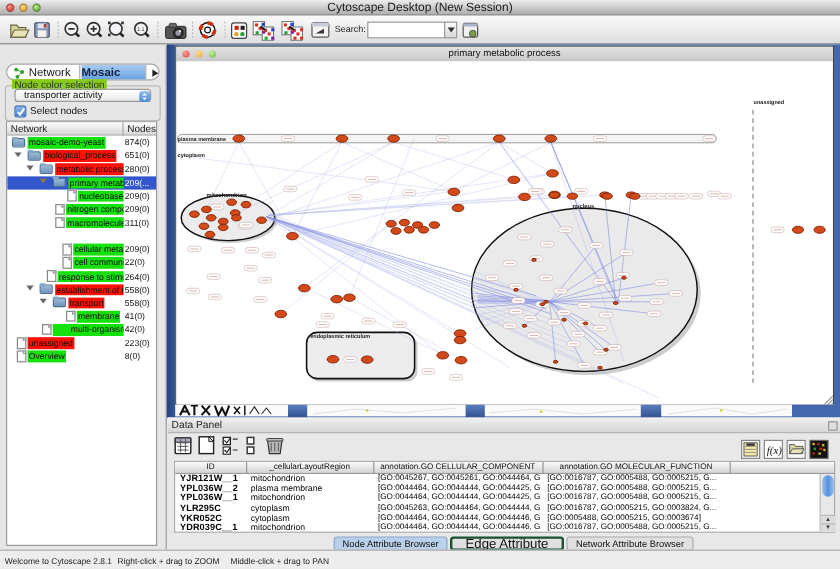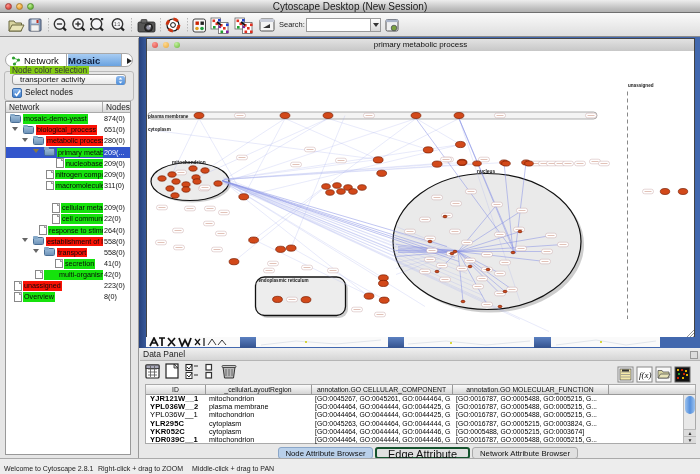--- a/index.html
+++ b/index.html
@@ -212,21 +212,21 @@
 <div style="position:absolute;left:0;top:133.8px;width:125px;height:11.15px;">
           <span style="position:absolute;left:27px;top:2px;width:0;height:0;border-left:3.5px solid transparent;border-right:3.5px solid transparent;border-top:4.5px solid #666"></span>
           <span style="position:absolute;left:38px;top:1.2px;width:11px;height:8px;background:linear-gradient(#9cbcd8,#6f94ba);border:0.5px solid #4a6f95;border-radius:1.5px"></span>
           <span style="position:absolute;left:38px;top:0.2px;width:5px;height:2.5px;background:#84a8c8;border-radius:1px"></span>
           <span style="position:absolute;left:51px;top:0.5px;font-size:7.2px;line-height:9.6px;background:#fb1205;color:#0a0a0a;padding:0 1px;white-space:nowrap;max-width:46px;overflow:hidden;display:inline-block">transport</span>
           <span style="position:absolute;left:98px;top:0.5px;font-size:7.2px;line-height:9.6px;color:#111;white-space:nowrap">558(0)</span>
         </div>
 <div style="position:absolute;left:0;top:145.0px;width:125px;height:11.15px;">
           <span style="position:absolute;left:49px;top:0.4px;width:7.5px;height:9.5px;background:#fff;border:0.6px solid #888"></span>
           <span style="position:absolute;left:53.5px;top:0.4px;width:3px;height:3px;background:#ddd;border:0.5px solid #999"></span>
-          <span style="position:absolute;left:58px;top:0.5px;font-size:7.2px;line-height:9.6px;background:#15e20c;color:#0a0a0a;padding:0 1px;white-space:nowrap;max-width:39px;overflow:hidden;display:inline-block">secretion</span>
+          <span style="position:absolute;left:58px;top:0.5px;font-size:7.2px;line-height:9.6px;background:#15e20c;color:#0a0a0a;padding:0 1px;white-space:nowrap;max-width:39px;overflow:hidden;display:inline-block">membrane</span>
           <span style="position:absolute;left:98px;top:0.5px;font-size:7.2px;line-height:9.6px;color:#111;white-space:nowrap">41(0)</span>
         </div>
 <div style="position:absolute;left:0;top:156.1px;width:125px;height:11.15px;">
           <span style="position:absolute;left:29px;top:0.4px;width:7.5px;height:9.5px;background:#fff;border:0.6px solid #888"></span>
           <span style="position:absolute;left:33.5px;top:0.4px;width:3px;height:3px;background:#ddd;border:0.5px solid #999"></span>
           <span style="position:absolute;left:38px;top:0.5px;font-size:7.2px;line-height:9.6px;background:#15e20c;color:#0a0a0a;padding:0 15px;white-space:nowrap;max-width:59px;overflow:hidden;display:inline-block">multi-organism pro</span>
           <span style="position:absolute;left:98px;top:0.5px;font-size:7.2px;line-height:9.6px;color:#111;white-space:nowrap">42(0)</span>
         </div>
 <div style="position:absolute;left:0;top:167.3px;width:125px;height:11.15px;">
           <span style="position:absolute;left:8px;top:0.4px;width:7.5px;height:9.5px;background:#fff;border:0.6px solid #888"></span>
@@ -662,21 +662,21 @@
         <span style="position:absolute;left:169px;width:136px;overflow:hidden;font-size:6.8px">[GO:0045267, GO:0045261, GO:0044464, G...</span>
         <span style="position:absolute;left:310px;width:150px;overflow:hidden;font-size:6.8px">[GO:0016787, GO:0005488, GO:0005215, G...</span>
       </div>
 <div style="position:absolute;left:0;top:18.2px;width:549px;height:8.2px;font-size:7.2px;line-height:8.2px;white-space:nowrap">
         <span style="position:absolute;left:4px;width:54px;overflow:hidden;font-weight:bold;letter-spacing:0.1px;font-size:7.6px">YPL036W__2</span>
         <span style="position:absolute;left:63px;width:100px;overflow:hidden">plasma membrane</span>
         <span style="position:absolute;left:169px;width:136px;overflow:hidden;font-size:6.8px">[GO:0044464, GO:0044444, GO:0044425, G...</span>
         <span style="position:absolute;left:310px;width:150px;overflow:hidden;font-size:6.8px">[GO:0016787, GO:0005488, GO:0005215, G...</span>
       </div>
 <div style="position:absolute;left:0;top:26.4px;width:549px;height:8.2px;font-size:7.2px;line-height:8.2px;white-space:nowrap">
-        <span style="position:absolute;left:4px;width:54px;overflow:hidden;font-weight:normal;letter-spacing:0.1px;font-size:7.6px">YPL036W__1</span>
+        <span style="position:absolute;left:4px;width:54px;overflow:hidden;font-weight:bold;letter-spacing:0.1px;font-size:7.6px">YPL036W__1</span>
         <span style="position:absolute;left:63px;width:100px;overflow:hidden">mitochondrion</span>
         <span style="position:absolute;left:169px;width:136px;overflow:hidden;font-size:6.8px">[GO:0044464, GO:0044444, GO:0044425, G...</span>
         <span style="position:absolute;left:310px;width:150px;overflow:hidden;font-size:6.8px">[GO:0016787, GO:0005488, GO:0005215, G...</span>
       </div>
 <div style="position:absolute;left:0;top:34.6px;width:549px;height:8.2px;font-size:7.2px;line-height:8.2px;white-space:nowrap">
         <span style="position:absolute;left:4px;width:54px;overflow:hidden;font-weight:bold;letter-spacing:0.1px;font-size:7.6px">YLR295C</span>
         <span style="position:absolute;left:63px;width:100px;overflow:hidden">cytoplasm</span>
         <span style="position:absolute;left:169px;width:136px;overflow:hidden;font-size:6.8px">[GO:0045263, GO:0044464, GO:0044444, G...</span>
         <span style="position:absolute;left:310px;width:150px;overflow:hidden;font-size:6.8px">[GO:0016787, GO:0005215, GO:0003824, G...</span>
       </div>

